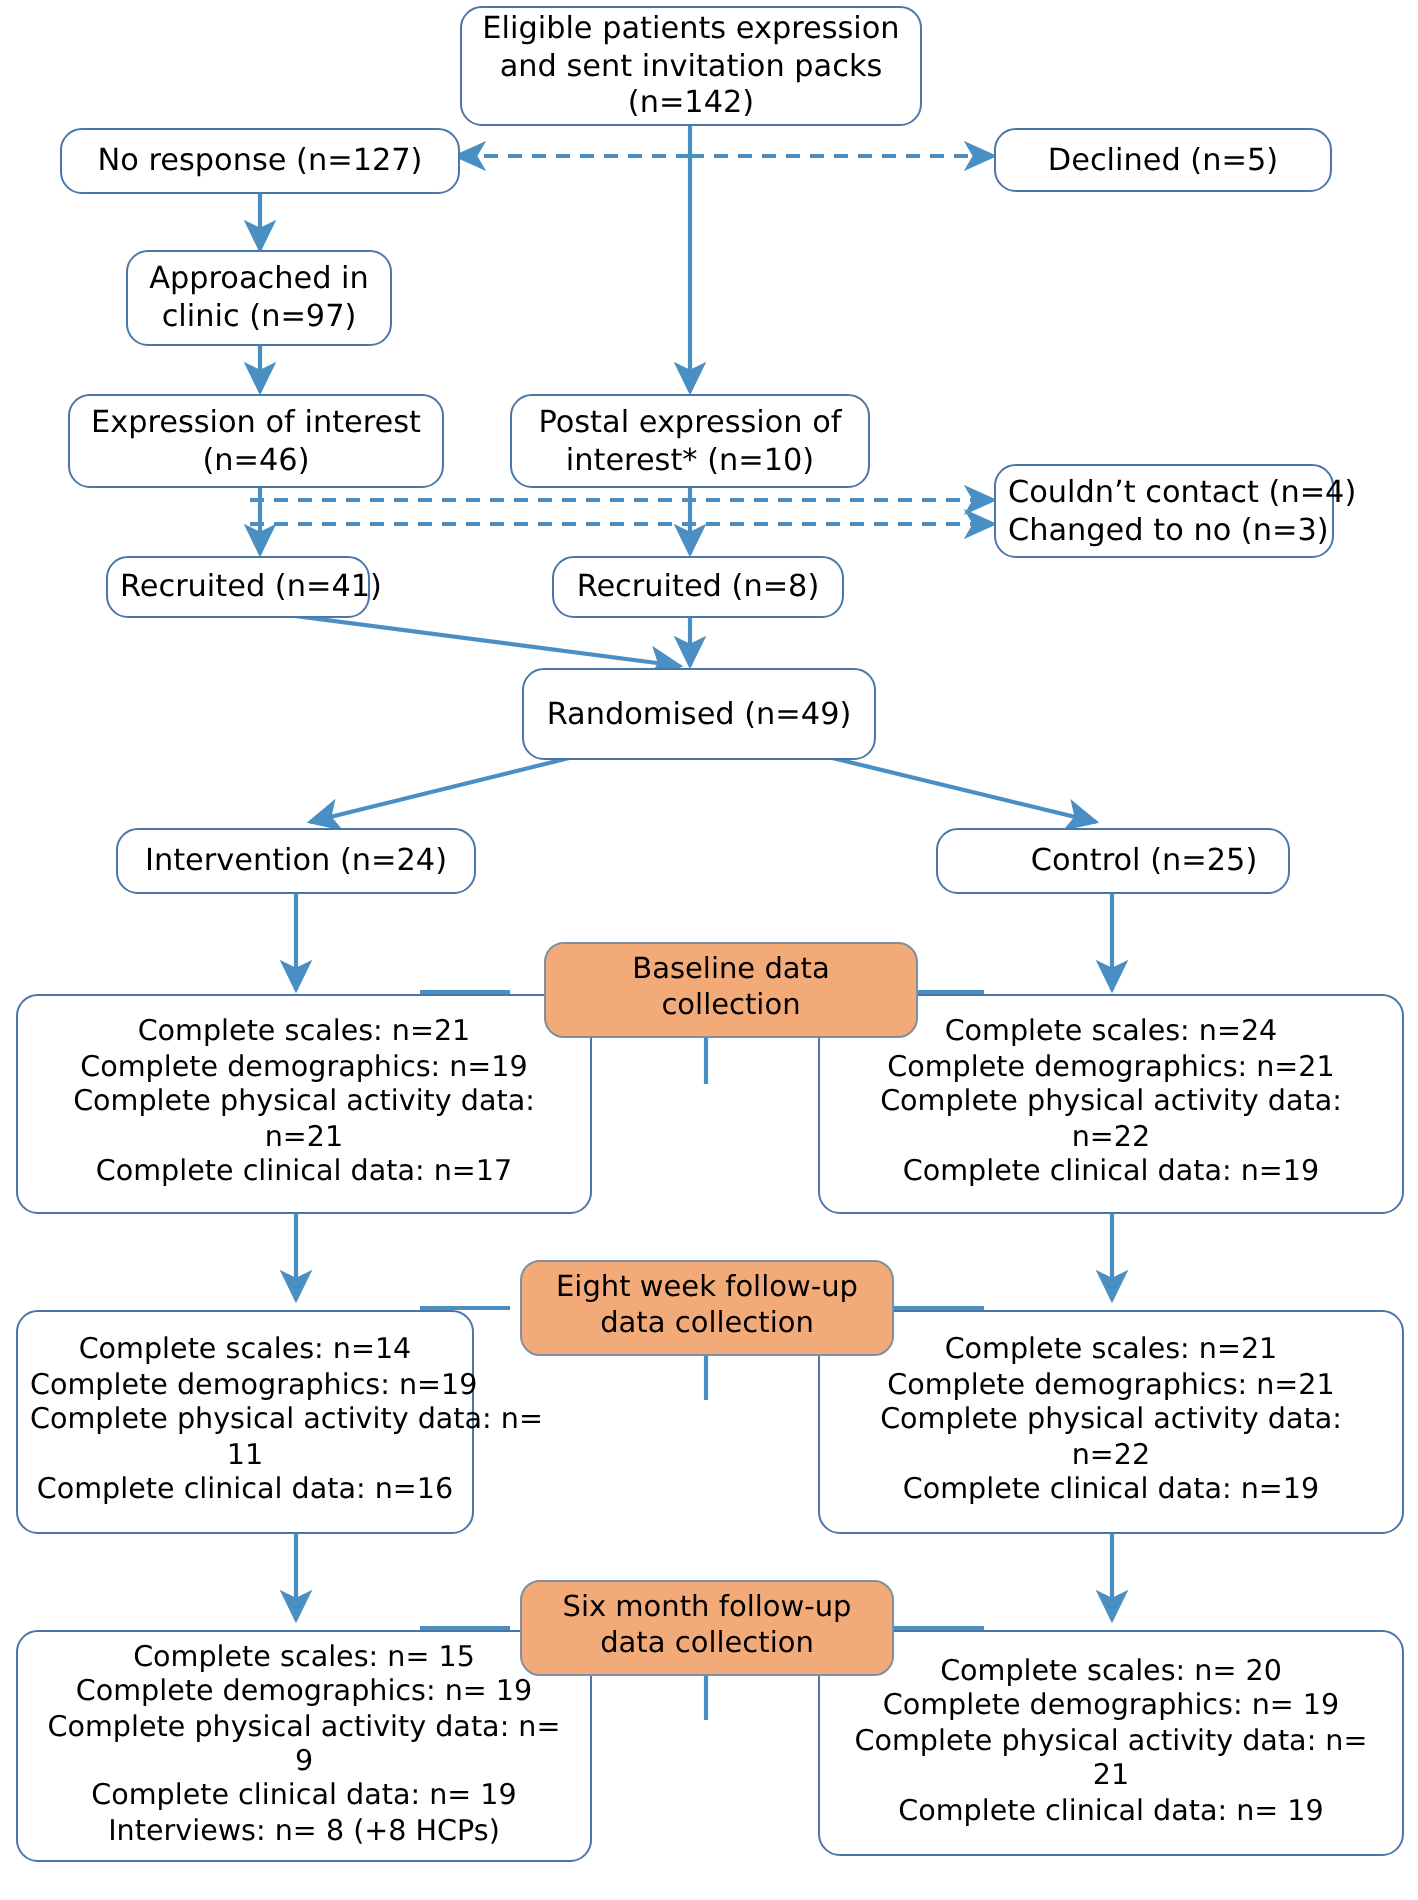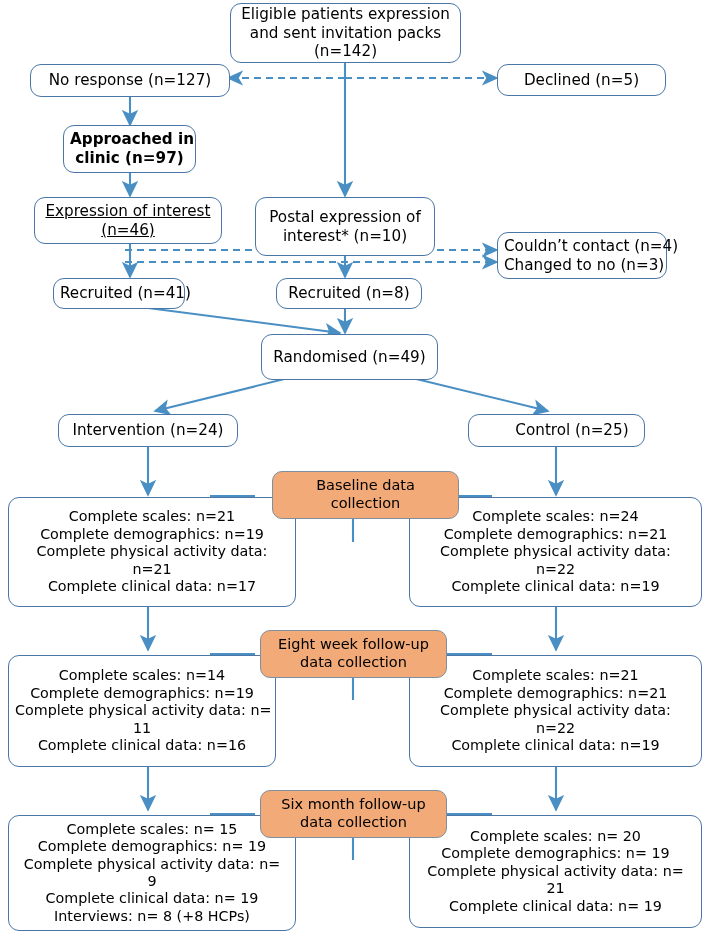--- a/index.html
+++ b/index.html
@@ -142,35 +142,35 @@
         <span class="ln">No response (n=127)</span>
       </span>
   </div>
 
   <div class="node s15" style="left:497px; top:64px; width:169px; height:32px;">
     <span class="lines">
         <span class="ln">Declined (n=5)</span>
       </span>
   </div>
 
-  <div class="node s15" style="left:63px; top:125px; width:133px; height:48px;font-weight:bold;">
+  <div class="node s15" style="left:63px; top:125px; width:133px; height:48px;">
     <span class="lines">
         <span class="ln">Approached in</span>
         <span class="ln">clinic (n=97)</span>
       </span>
   </div>
 
-  <div class="node s15" style="left:34px; top:197px; width:188px; height:47px;text-decoration:underline;">
+  <div class="node s15" style="left:34px; top:197px; width:188px; height:47px;">
     <span class="lines">
         <span class="ln">Expression of interest</span>
         <span class="ln">(n=46)</span>
       </span>
   </div>
 
-  <div class="node s15" style="left:255px; top:197px; width:180px; height:59px;">
+  <div class="node s15" style="left:255px; top:197px; width:180px; height:47px;">
     <span class="lines">
         <span class="ln">Postal expression of</span>
         <span class="ln">interest* (n=10)</span>
       </span>
   </div>
 
   <div class="node s15" style="left:497px; top:232px; width:170px; height:47px;">
     <span class="lines">
         <span class="ln">Couldn’t contact (n=4)</span>
         <span class="ln">Changed to no (n=3)</span>
@@ -227,21 +227,21 @@
       </span>
   </div>
 
   <div class="node phase" style="left:260px; top:471px; width:187px; height:48px;margin-left:12px;">
     <span class="lines">
         <span class="ln">Baseline data</span>
         <span class="ln">collection</span>
       </span>
   </div>
 
-  <div class="node data-box" style="left:8px; top:655px; width:268px; height:112px;">
+  <div class="node data-box" style="left:8px; top:655px; width:229px; height:112px;">
     <span class="lines">
         <span class="ln">Complete scales: n=14</span>
         <span class="ln">Complete demographics: n=19</span>
         <span class="ln">Complete physical activity data: n=</span>
         <span class="ln">11</span>
         <span class="ln">Complete clinical data: n=16</span>
       </span>
   </div>
 
   <div class="node data-box" style="left:409px; top:655px; width:293px; height:112px;">

